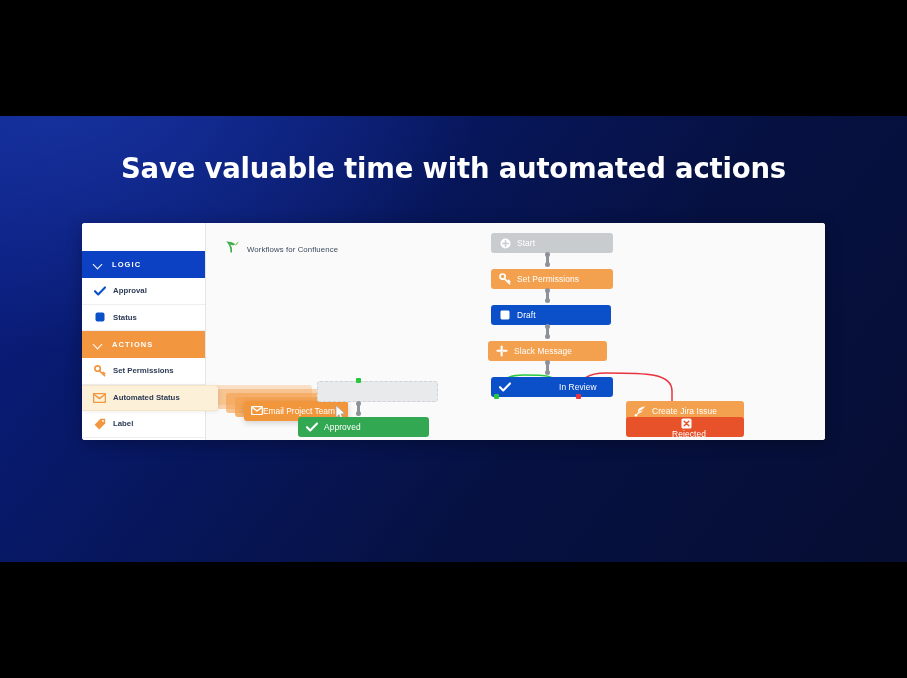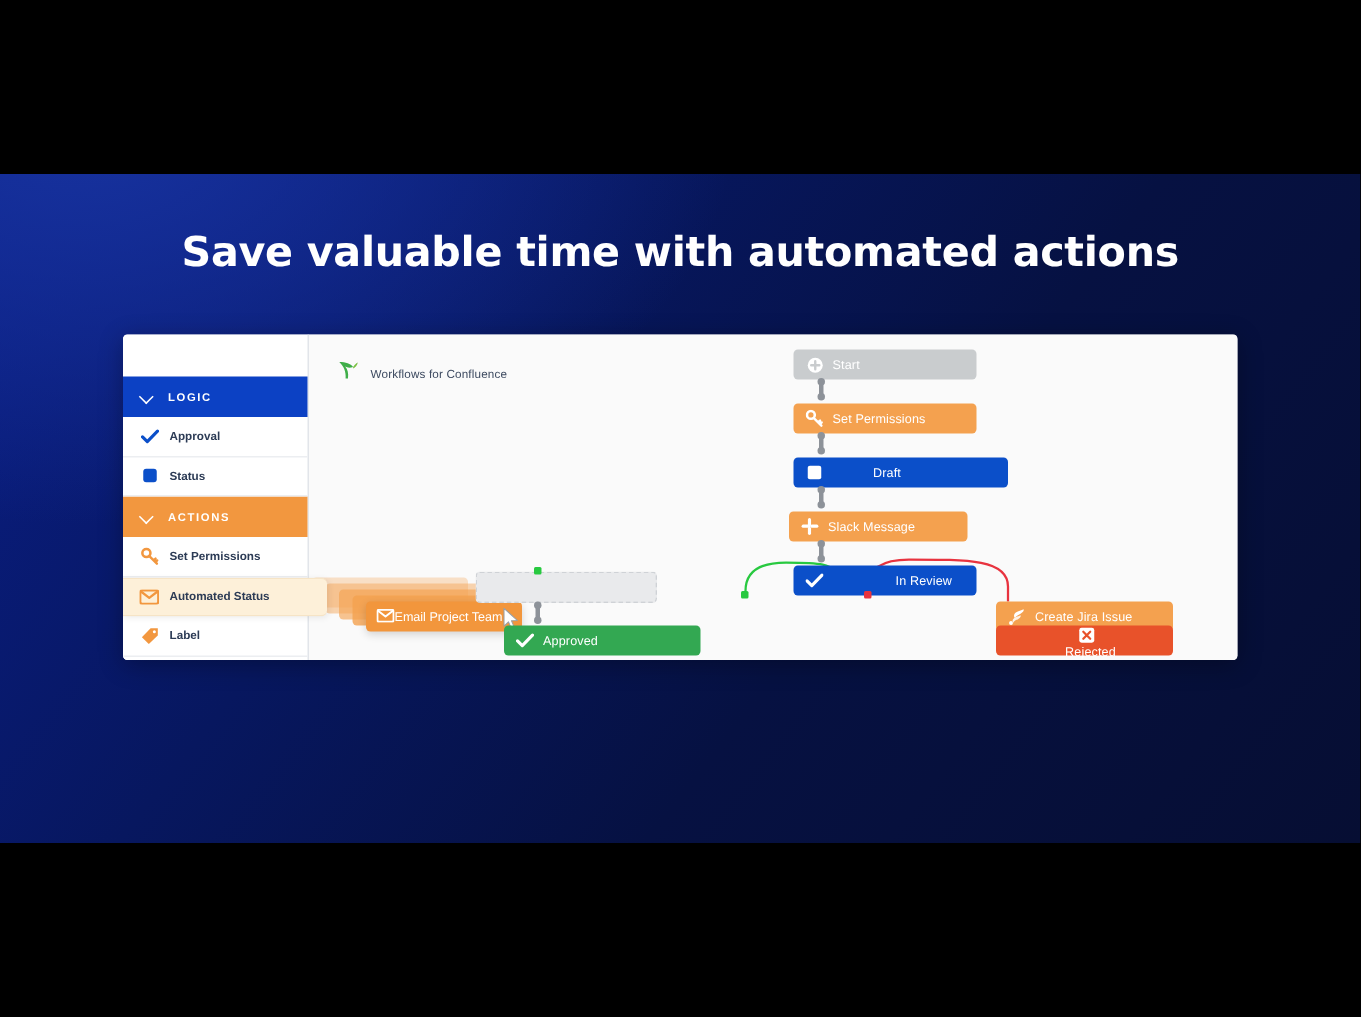--- a/index.html
+++ b/index.html
@@ -160,21 +160,20 @@
     height: 20px;
     border-radius: 3px;
     display: flex;
     align-items: center;
     padding-left: 8px;
     color: #ffffff;
     font-size: 8.4px;
     font-weight: normal;
     letter-spacing: 0.1px;
     white-space: nowrap;
-    margin-left: 38px;
   }
   .node .nico {
     width: 12px; height: 12px;
     margin-right: 6px;
     flex: 0 0 12px;
     display: flex; align-items: center; justify-content: center;
   }
 
   .n-start    { background: #c9ccce; color: #ffffff; }
   .n-orange   { background: #f4a14f; }
@@ -366,21 +365,21 @@
               <path d="M5.4 5.6 L10.6 10.8 M8.4 8.6 L9.7 7.4 M9.6 9.8 L10.8 8.6" stroke="#ffffff" stroke-width="1.6" stroke-linecap="round"></path>
             </svg>
           </span>
           <span>Set Permissions</span>
         </div>
 
         <div class="link" style="left:340px; top:66px; height:12px;"></div>
         <div class="dot" style="left:339px; top:65px;"></div>
         <div class="dot" style="left:339px; top:75px;"></div>
 
-        <div class="node n-blue" style="left:285px; top:82px; width:143px;gap:27px;">
+        <div class="node n-blue" style="left:285px; top:82px; width:120px;">
           <span class="nico">
             <svg width="10" height="10" viewBox="0 0 10 10">
                 <rect x="0.5" y="0.5" width="9" height="9" rx="1.4" fill="#ffffff"></rect>
               </svg>
           </span>
           <span>Draft</span>
         </div>
 
         <div class="link" style="left:340px; top:102px; height:12px;"></div>
         <div class="dot" style="left:339px; top:101px;"></div>

